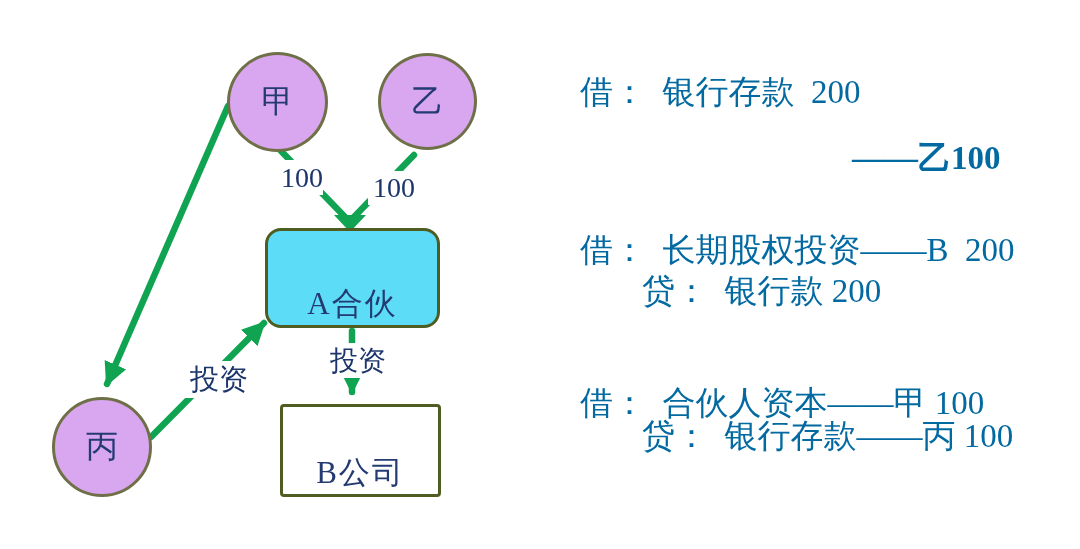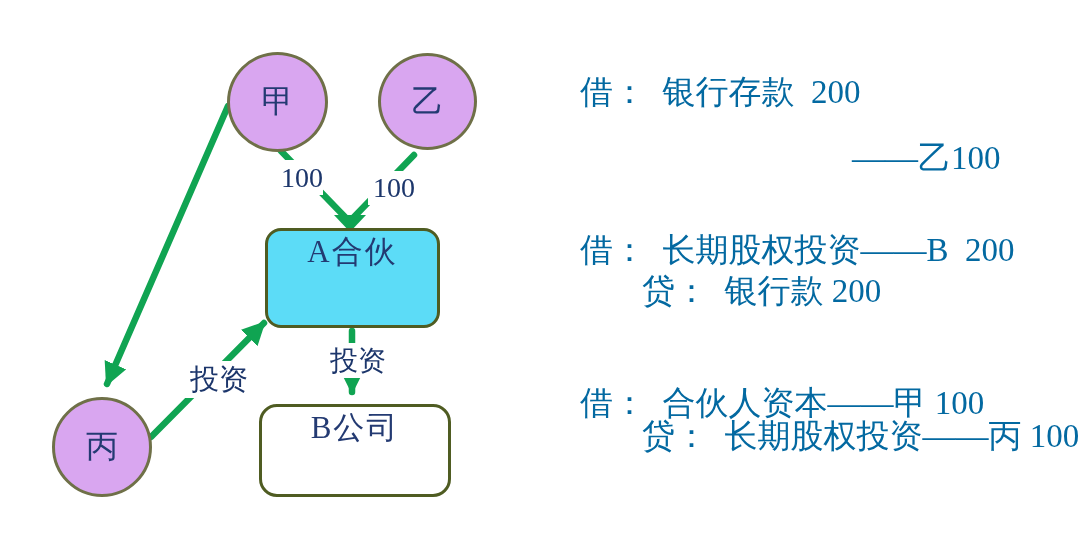--- a/index.html
+++ b/index.html
@@ -26,33 +26,33 @@
     display: flex;
     align-items: center;
     justify-content: center;
     font-size: 32px;
     color: #233a72;
     box-sizing: border-box;
   }
   .node-box {
     position: absolute;
     display: flex;
-    align-items: flex-start;
+    align-items: flex-end;
     justify-content: center;
     font-size: 31px;
     color: #233a72;
     border: 3px solid #4f5c22;
     box-sizing: border-box;
     letter-spacing: 2px;
   }
   #node-jia  { left: 227px; top:  52px; width: 101px; height: 100px; }
   #node-yi   { left: 378px; top:  53px; width:  99px; height:  97px; }
   #node-bing { left:  52px; top: 397px; width: 100px; height: 100px; }
   #node-a    { left: 265px; top: 228px; width: 175px; height: 100px; background: #5cdcf7; border-radius: 16px; }
-  #node-b    { left: 259px; top: 404px; width: 192px; height:  93px; background: #ffffff; border-radius: 18px; }
+  #node-b    { left: 280px; top: 404px; width: 161px; height:  93px; background: #ffffff; border-radius: 4px; }
   
   .edge-label {
     position: absolute;
     background: #ffffff;
     color: #1c366b;
     text-align: right;
     white-space: nowrap;
   }
   #lbl-100-left      { left: 277px; top: 160px; width:  46px; height: 35px; line-height: 35px; font-size: 28px; }
   #lbl-100-right     { left: 368px; top: 171px; width:  47px; height: 34px; line-height: 34px; font-size: 28px; }
@@ -62,21 +62,21 @@
   
   .entry-line {
     position: absolute;
     font-size: 33px;
     color: #0369a1;
     white-space: pre;
     line-height: 30px;
   }
   #e1-debit   { left: 580px; top:  77px; }
   #e1-credit  { left: 642px; top: 108px; }
-  #e1-credit2 { left: 852px; top: 143px; }
+  #e1-credit2 { left: 852px; top: 143px; font-weight: bold; }
   #e2-debit   { left: 580px; top: 235px; }
   #e2-credit  { left: 642px; top: 276px; }
   #e3-debit   { left: 580px; top: 388px; }
   #e3-credit  { left: 642px; top: 421px; }
 </style>
 </head>
 <body>
 
 <div class="stage">
 
@@ -121,15 +121,15 @@
   <div class="edge-label" id="lbl-invest-left">投资</div>
   <div class="edge-label" id="lbl-invest-bottom">投资</div>
 
   <div class="entry-line" id="e1-debit">借：  银行存款  200</div>
   <div class="entry-line" id="e1-credit2">——乙100</div>
 
   <div class="entry-line" id="e2-debit">借：  长期股权投资——B  200</div>
   <div class="entry-line" id="e2-credit">贷：  银行款 200</div>
 
   <div class="entry-line" id="e3-debit">借：  合伙人资本——甲 100</div>
-  <div class="entry-line" id="e3-credit">贷：  长期股权投资——丙 100</div>
+  <div class="entry-line" id="e3-credit">贷：  银行存款——丙 100</div>
 
 </div>
 
 </body></html>

